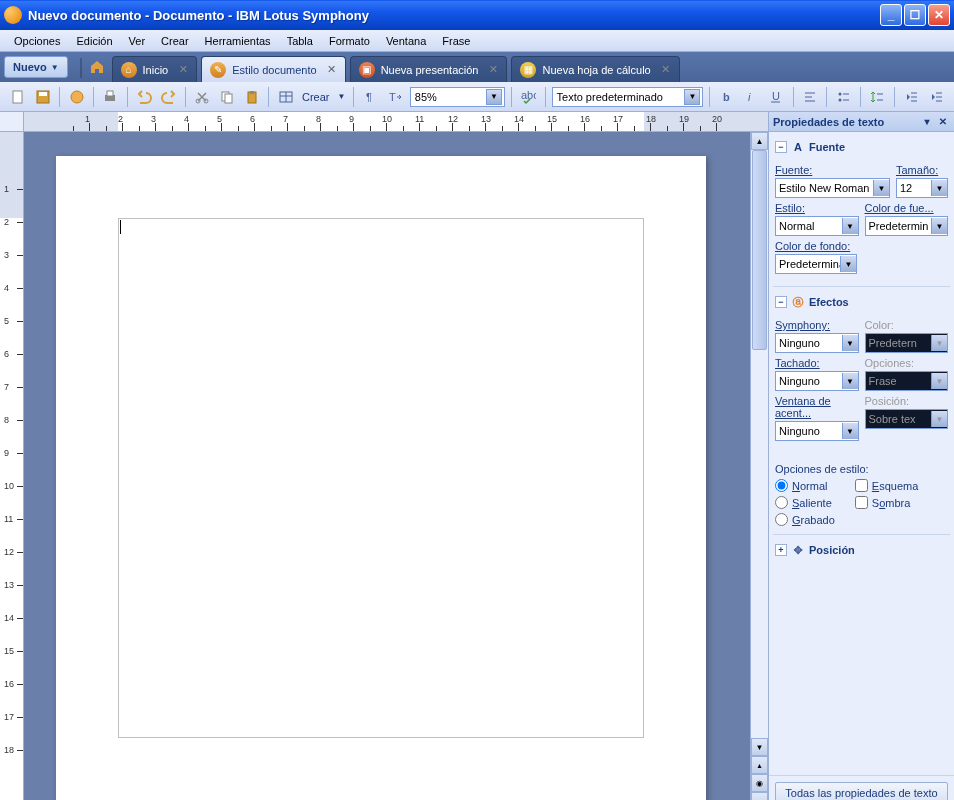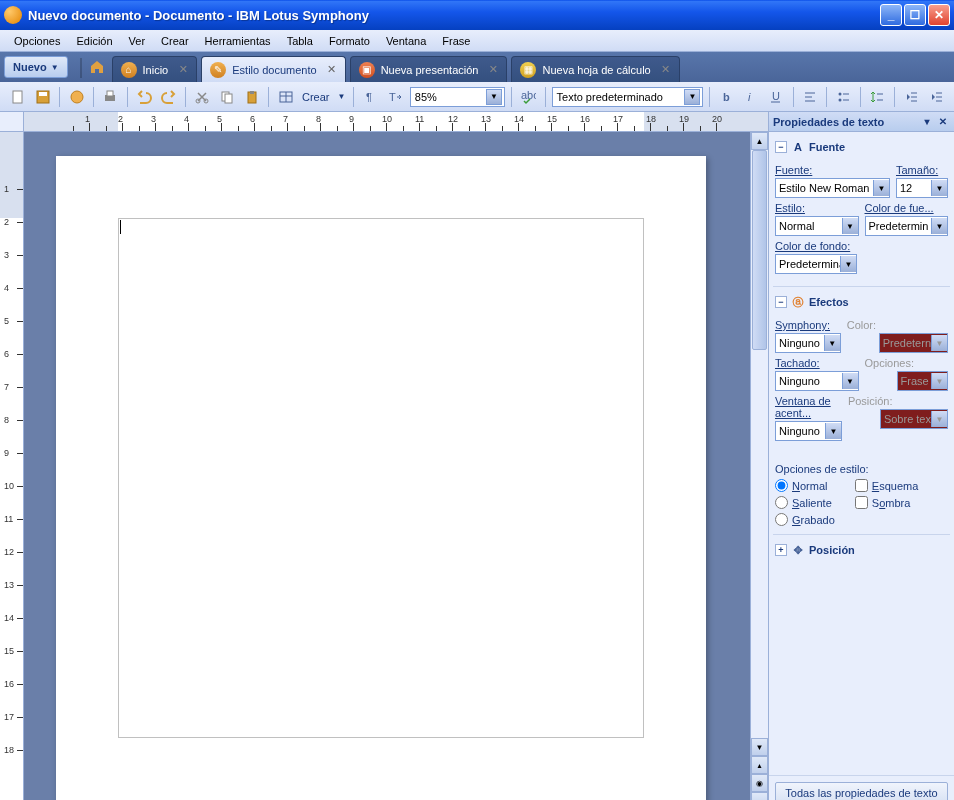--- a/index.html
+++ b/index.html
@@ -82,21 +82,21 @@
 .section-head { display: flex; align-items: center; padding: 4px 2px; color: #1a3a7c; font-weight: bold; }
 .section-head .toggle { width: 12px; height: 12px; border: 1px solid #9bb0d8; background: #fff; display: flex; align-items: center; justify-content: center; font-size: 9px; margin-right: 4px; }
 .section-head .sicon { width: 14px; height: 14px; margin-right: 4px; display: flex; align-items: center; justify-content: center; }
 .section-body { padding: 2px 2px 8px 2px; border-bottom: 1px solid #c8d4ec; margin-bottom: 4px; }
 .fieldrow { display: flex; gap: 6px; margin: 4px 0; }
 .field { flex: 1; display: flex; flex-direction: column; }
 .field.narrow { flex: 0 0 52px; }
 .field label { color: #1a3a7c; margin-bottom: 2px; text-decoration: underline; }
 .field label.nou { text-decoration: none; }
 .pcombo { height: 20px; background: #fff; border: 1px solid #7c9ed8; display: flex; align-items: center; padding: 0 0 0 3px; }
-.pcombo.disabled { background: #7f1d1d; color: #999; margin-left: 32px; }
+.pcombo.disabled { background: #0f172a; color: #999; }
 .pcombo .val { flex: 1; white-space: nowrap; overflow: hidden; }
 .pcombo .drop { width: 16px; height: 16px; background: linear-gradient(to bottom, #d0dcf5, #9bb0d8); border-left: 1px solid #7c9ed8; display: flex; align-items: center; justify-content: center; font-size: 8px; }
 
 .radiogroup { display: flex; gap: 20px; margin-top: 4px; }
 .radiocol { display: flex; flex-direction: column; gap: 4px; }
 .radioitem { display: flex; align-items: center; gap: 4px; color: #1a3a7c; }
 .radioitem input { margin: 0; }
 .radioitem u { text-decoration: underline; }
 
 .propsfoot { padding: 6px; border-top: 1px solid #c8d4ec; }

